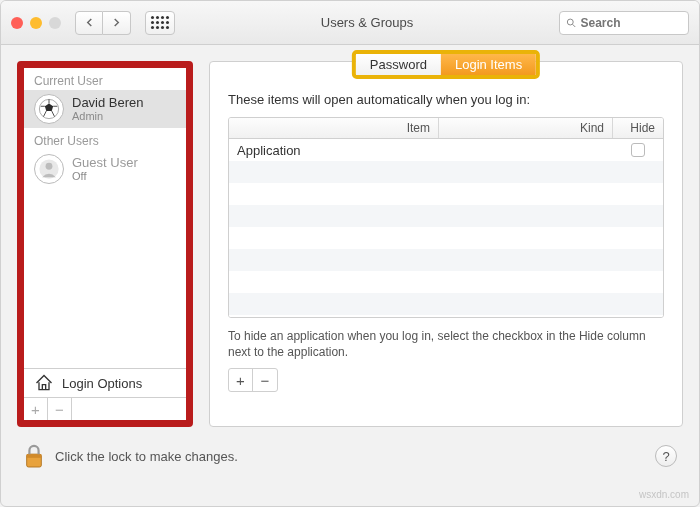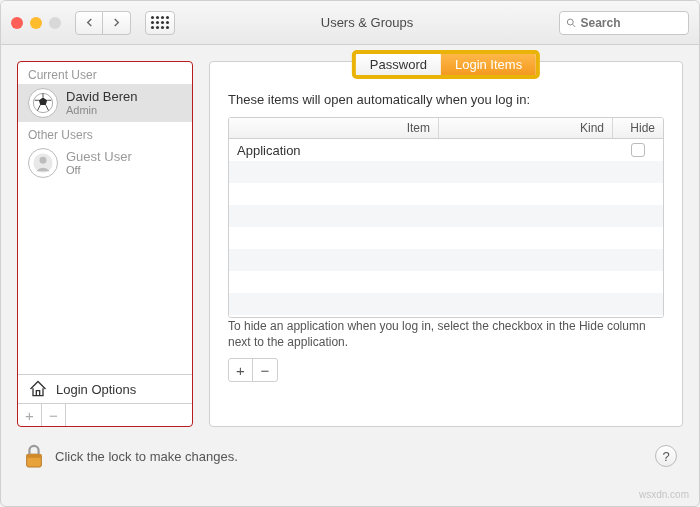--- a/index.html
+++ b/index.html
@@ -55,21 +55,21 @@
     display:flex;align-items:center;padding:0 6px;gap:4px;color:#888;
   }
   .search input{border:none;outline:none;width:100%;font-size:12px;color:#333;font-weight:bold;}
   .search svg{width:12px;height:12px;fill:#8a8a8a;}
 
   
   .panel { padding: 16px; display:flex; gap:16px; height:398px;}
   .sidebar {
     width: 176px;
     background:#fff;
-    border:1px solid #b91c1c;border-radius:4px;
+    border:7px solid #b91c1c;border-radius:4px;
     display:flex;flex-direction:column;
     overflow:hidden;
   }
   .side-label{padding:6px 10px 2px;color:#999;font-size:12px;}
   .user-row{display:flex;align-items:center;gap:8px;padding:4px 10px;}
   .user-row.sel{background:#e2e2e2;}
   .avatar{width:30px;height:30px;border-radius:50%;background:#fff;border:1px solid #bbb;display:flex;align-items:center;justify-content:center;}
   .avatar svg{width:22px;height:22px;}
   .u-name{font-size:13px;color:#333;line-height:1.1;}
   .u-sub{font-size:11px;color:#8a8a8a;}
@@ -99,21 +99,21 @@
   .th{padding:3px 8px;border-right:1px solid #d8d8d8;}
   .th.c1{flex:0 0 210px;} .th.c2{flex:1;} .th.c3{flex:0 0 50px;border-right:none;}
   .tbody{height:178px;background:#fff;}
   .tr{display:flex;height:22px;align-items:center;}
   .tr:nth-child(even){background:#f4f6f8;}
   .td{padding:0 8px;display:flex;align-items:center;gap:6px;font-size:13px;}
   .td.c1{flex:0 0 210px;} .td.c2{flex:1;} .td.c3{flex:0 0 50px;justify-content:center;}
   .appicon{width:16px;height:16px;background:#fff;border:1px solid #2a3b8f;border-radius:3px;display:flex;align-items:center;justify-content:center;}
   .appicon svg{width:10px;height:10px;fill:#2a3b8f;}
   .chk{width:14px;height:14px;border:1px solid #bbb;border-radius:3px;background:#fff;}
-  .hint{font-size:12px;color:#555;line-height:1.35;}
+  .hint{font-size:12px;color:#555;margin-top:10px;line-height:1.35;}
   .pm2{display:flex;margin-top:8px;border:1px solid #cfcfcf;border-radius:3px;width:fit-content;}
   .pm2 .pm{border-right:1px solid #cfcfcf;color:#555;}
   .pm2 .pm:last-child{border-right:none;}
 
   
   .footer{display:flex;align-items:center;gap:10px;padding:0 16px 14px 22px;}
   .lock{width:22px;height:26px;}
   .foot-text{font-size:13px;color:#555;flex:1;}
   .help{width:22px;height:22px;border-radius:50%;border:1px solid #bbb;background:linear-gradient(#fff,#eee);display:flex;align-items:center;justify-content:center;font-size:13px;color:#555;margin-right:6px;}
   .watermark{position:absolute;bottom:6px;right:10px;font-size:10px;color:#c5c5c5;}

